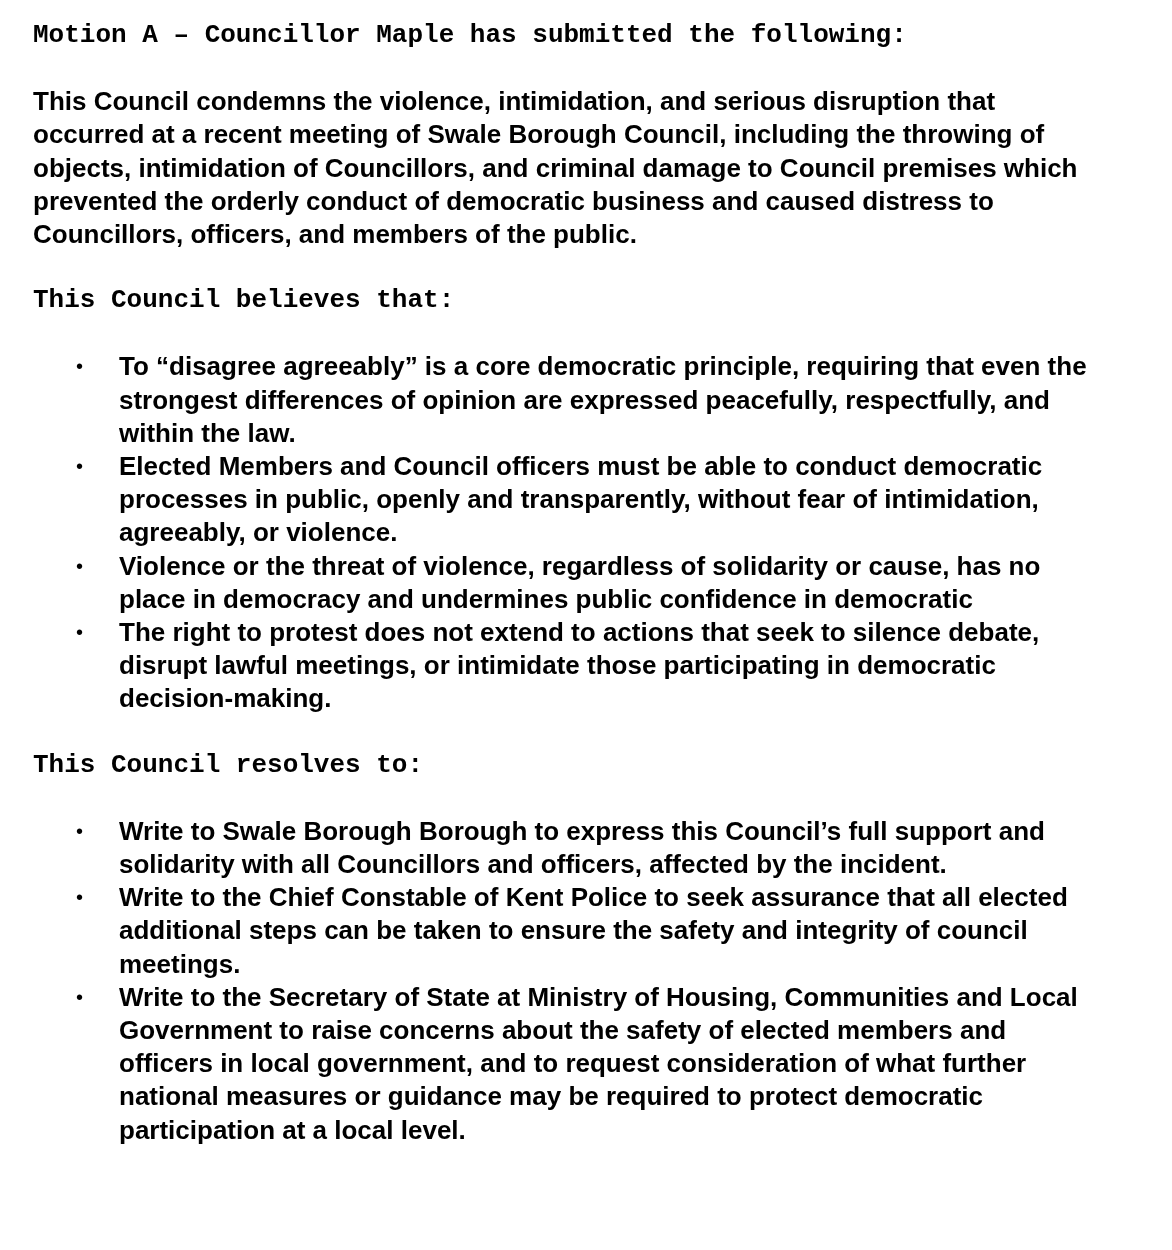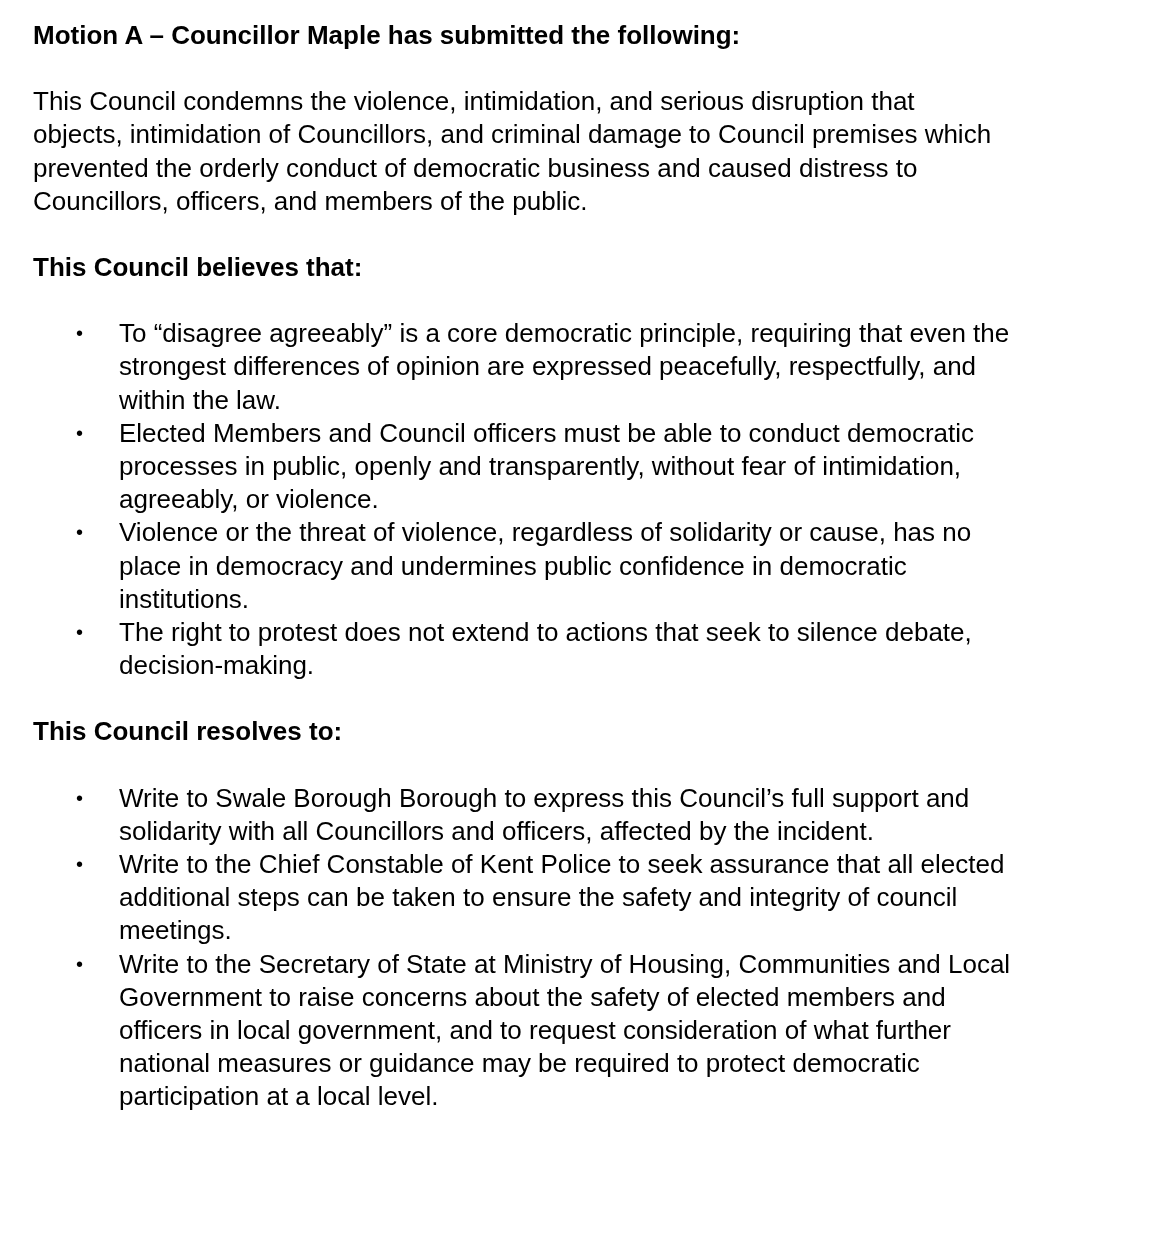--- a/index.html
+++ b/index.html
@@ -20,27 +20,29 @@
       left: 33px;
       top: 19px;
       width: 1120px;
       font-size: 26px;
       line-height: 33.2px;
     }
     .heading {
       font-weight: bold;
       margin: 0;
       white-space: nowrap;
+      font-family: Liberation Mono, monospace;
     }
     .para {
       margin: 0;
     }
     .line {
       display: block;
       white-space: nowrap;
+      font-weight: bold;
     }
     .gap-33 { height: 33px; }
     ul.bullets {
       list-style: none;
       margin: 0;
       padding: 0;
     }
     ul.bullets li {
       position: relative;
       padding-left: 86px;
@@ -57,20 +59,21 @@
 <body>
 
 <div class="page">
 
   <p class="heading">Motion A – Councillor Maple has submitted the following:</p>
 
   <div class="gap-33"></div>
 
   <p class="para">
     <span class="line">This Council condemns the violence, intimidation, and serious disruption that</span>
+    <span class="line">occurred at a recent meeting of Swale Borough Council, including the throwing of</span>
     <span class="line">objects, intimidation of Councillors, and criminal damage to Council premises which</span>
     <span class="line">prevented the orderly conduct of democratic business and caused distress to</span>
     <span class="line">Councillors, officers, and members of the public.</span>
   </p>
 
   <div class="gap-33"></div>
 
   <p class="heading">This Council believes that:</p>
 
   <div class="gap-33"></div>
@@ -85,25 +88,25 @@
     <li>
       <span class="bullet">•</span>
       <span class="line">Elected Members and Council officers must be able to conduct democratic</span>
       <span class="line">processes in public, openly and transparently, without fear of intimidation,</span>
       <span class="line">agreeably, or violence.</span>
     </li>
     <li>
       <span class="bullet">•</span>
       <span class="line">Violence or the threat of violence, regardless of solidarity or cause, has no</span>
       <span class="line">place in democracy and undermines public confidence in democratic</span>
-      <span class="line">institutions.</span>
     </li>
     <li>
       <span class="bullet">•</span>
       <span class="line">The right to protest does not extend to actions that seek to silence debate,</span>
+      <span class="line">disrupt lawful meetings, or intimidate those participating in democratic</span>
       <span class="line">decision-making.</span>
     </li>
   </ul>
 
   <div class="gap-33"></div>
 
   <p class="heading">This Council resolves to:</p>
 
   <div class="gap-33"></div>
 

